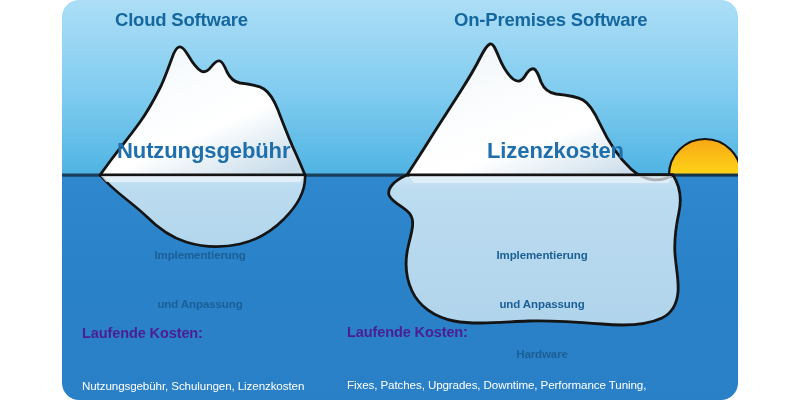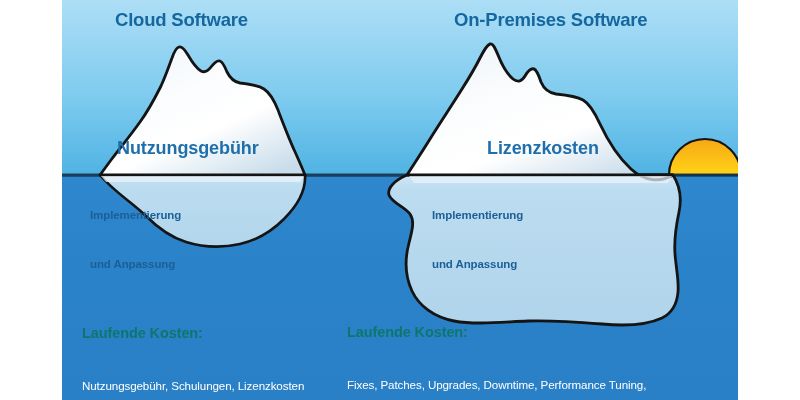--- a/index.html
+++ b/index.html
@@ -15,53 +15,56 @@
     overflow: hidden;
     font-family: "Liberation Sans", sans-serif;
   }
   #scene {
     position: absolute;
     left: 62px;
     top: 0;
     width: 676px;
     height: 400px;
     overflow: hidden;
+    border-radius: 17px;
   }
   #scene svg {
     display: block;
   }
   .txt {
     position: absolute;
     margin: 0;
     white-space: pre;
     line-height: 1.18;
   }
   .title {
     font-size: 18.5px;
     font-weight: bold;
     color: #15679f;
     letter-spacing: -0.2px;
   }
   .berg-main {
-    font-size: 18px;
+    font-size: 22px;
     font-weight: bold;
     color: #1f6fad;
     letter-spacing: -0.1px;
   }
   .berg-sub {
     font-size: 11.5px;
     font-weight: bold;
     color: #1b5f96;
-    letter-spacing: -0.1px;
+    text-align: center;
+    letter-spacing: -0.1px;
+    margin-top: 40px;
   }
   .berg-sub div { margin-bottom: 8.5px; }
   .foot-head {
     font-size: 14.5px;
     font-weight: bold;
-    color: #0f766e;
+    color: #4c1d95;
     letter-spacing: -0.1px;
   }
   .foot-body {
     font-size: 11.6px;
     font-weight: normal;
     color: #ffffff;
     letter-spacing: -0.1px;
     line-height: 1.42;
   }
 </style>
@@ -207,20 +210,21 @@
       <div>Nutzungsgebühr, Schulungen, Lizenzkosten</div>
     </div>
 
     <div class="txt berg-main" style="left:425px; top:138px;">Lizenzkosten</div>
 
     <div class="txt title" style="left:392px; top:9px;">On-Premises Software</div>
 
     <div class="txt berg-sub" style="left:370px; top:182px; width:220px;">
       <div>Implementierung</div>
       <div>und Anpassung</div>
+      <div>Hardware</div>
       
       
     </div>
 
     <div class="txt foot-head" style="left:285px; top:324px;">Laufende Kosten:</div>
     <div class="txt foot-body" style="left:285px; top:344px;">
       <div>Fixes, Patches, Upgrades, Downtime, Performance Tuning,</div>
       
       
     </div>

